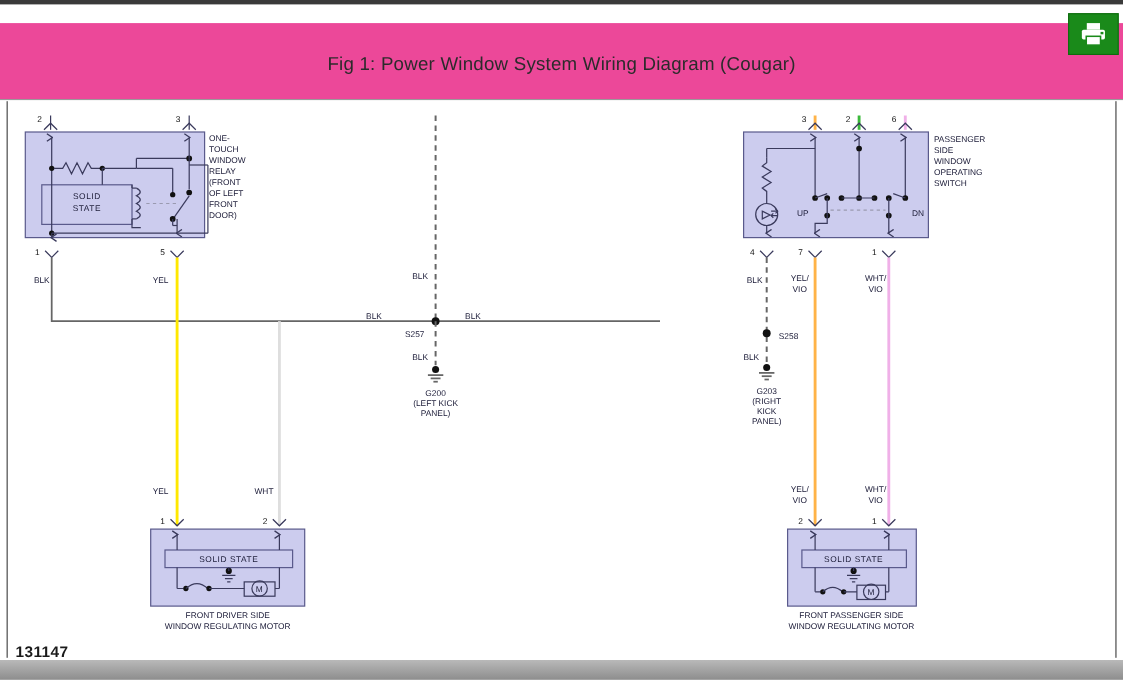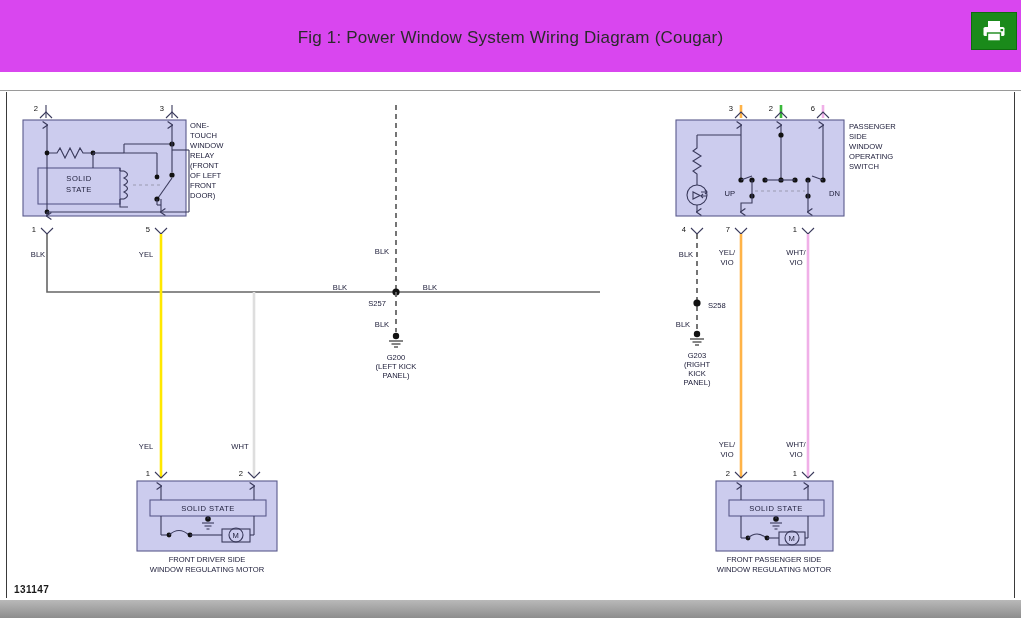--- a/index.html
+++ b/index.html
@@ -1,38 +1,38 @@
 <!DOCTYPE html>
 <html><head>
 <meta charset="utf-8">
 <style>
   html,body{margin:0;padding:0;background:#fff;}
   body{width:1021px;height:618px;overflow:hidden;font-family:"Liberation Sans",sans-serif;}
   #app{position:relative;width:1021px;height:618px;background:#fff;}
 
   
   .topline{position:absolute;left:0;top:0;width:1021px;height:4px;background:#3a3a3a;}
-  .header{position:absolute;left:0;top:0;width:1021px;height:72px;background:#d946ef;}
+  .header{position:absolute;left:0;top:21px;width:1021px;height:72px;background:#ec4899;}
   .header-title{position:absolute;left:0;top:28px;width:1021px;text-align:center;
       font-size:17px;color:#2b2b2b;letter-spacing:.2px;}
   .print-btn{position:absolute;right:4px;top:12px;width:44px;height:36px;background:#1a8a1a;
       border:1px solid #0f6b0f;display:flex;align-items:center;justify-content:center;cursor:pointer;}
   .print-btn svg{display:block;}
 
   
   .sheet{position:absolute;left:0;top:90px;width:1021px;height:510px;background:#fff;
       border-top:1px solid #9a9a9a;border-bottom:1px solid #9a9a9a;}
   .sheet-border-l{position:absolute;left:6px;top:92px;width:1px;height:506px;background:#3a3a3a;}
   .sheet-border-r{position:absolute;left:1014px;top:92px;width:1px;height:506px;background:#3a3a3a;}
   .botbar{position:absolute;left:0;top:600px;width:1021px;height:18px;
       background:linear-gradient(#b9b9b9,#8d8d8d);}
 
   svg.diagram{position:absolute;left:0;top:0;width:1021px;height:618px;}
 
-  .imgid{position:absolute;left:14px;top:584px;font-size:10px;color:#1a1a1a;font-weight:bold;
+  .imgid{position:absolute;left:14px;top:584px;font-size:14px;color:#1a1a1a;font-weight:bold;
       letter-spacing:.4px;}
 
   
 </style>
 </head>
 <body>
 
 <div id="app">
 
   <div class="topline"></div>

